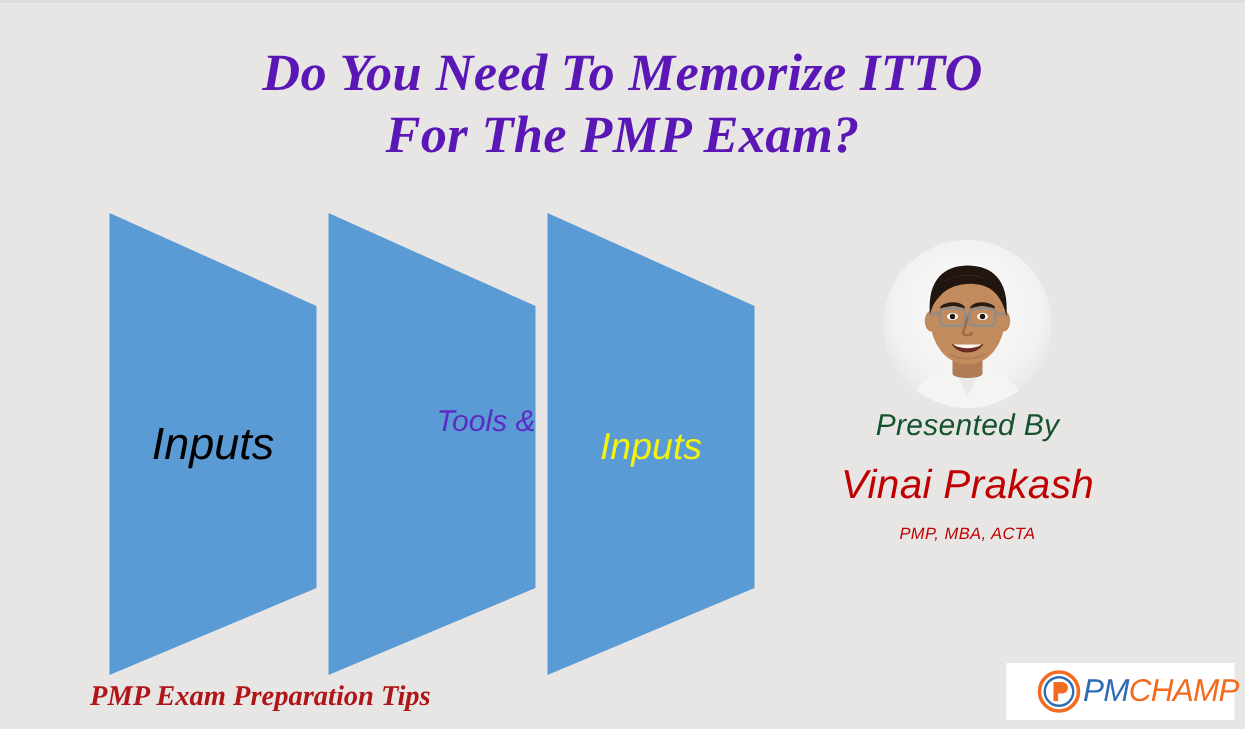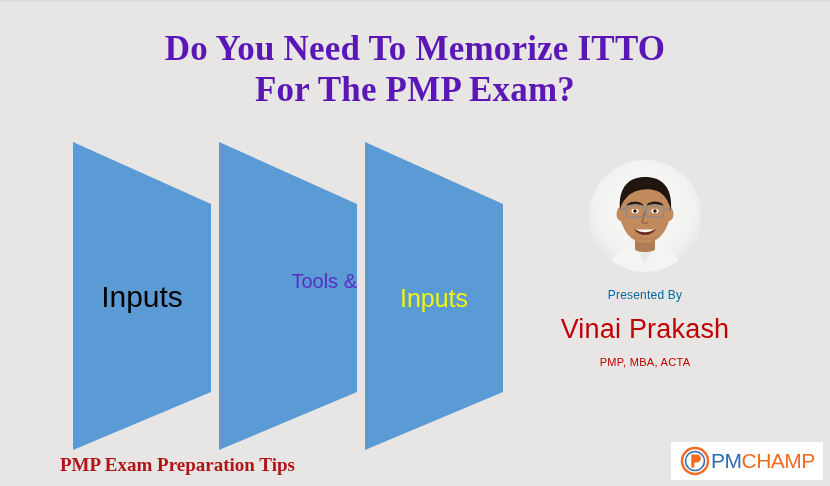--- a/index.html
+++ b/index.html
@@ -13,20 +13,21 @@
     font-family: "Liberation Sans", sans-serif;
   }
   #slide {
     position: relative;
     width: 830px;
     height: 486px;
     background: #e7e6e5;
     box-sizing: border-box;
     border-top: 2px solid #dddcdb;
     overflow: hidden;
+    font-style: italic;
   }
 
   
   #title-block {
     position: absolute;
     left: 0;
     top: 26px;
     width: 830px;
     text-align: center;
     line-height: 1.18;
@@ -118,23 +119,23 @@
     height: 112px;
     margin: 0 auto;
     border-radius: 50%;
     overflow: hidden;
     background: #efefef;
     position: relative;
   }
   #avatar svg { display: block; width: 112px; height: 112px; }
 
   #presented-by {
-    margin-top: 16px;
-    font-size: 12px;
-    color: #0369a1;
+    margin-top: 1px;
+    font-size: 20px;
+    color: #14532d;
     letter-spacing: 0.2px;
   }
   #presenter-name {
     margin-top: 12px;
     font-size: 27px;
     color: #C00000;
     letter-spacing: 0.2px;
   }
   #presenter-creds {
     margin-top: 11px;
@@ -146,21 +147,21 @@
   
   #logo {
     position: absolute;
     left: 671px;
     top: 440px;
     width: 152px;
     height: 38px;
     background: #ffffff;
     display: flex;
     align-items: center;
-    padding-left: 9px;
+    padding-left: 20px;
     box-sizing: border-box;
   }
   #logo-mark { flex: none; }
   #logo-text {
     font-family: "Liberation Sans", sans-serif;
     font-size: 21px;
     font-weight: normal;
     letter-spacing: -0.5px;
     margin-left: 1px;
     white-space: nowrap;

